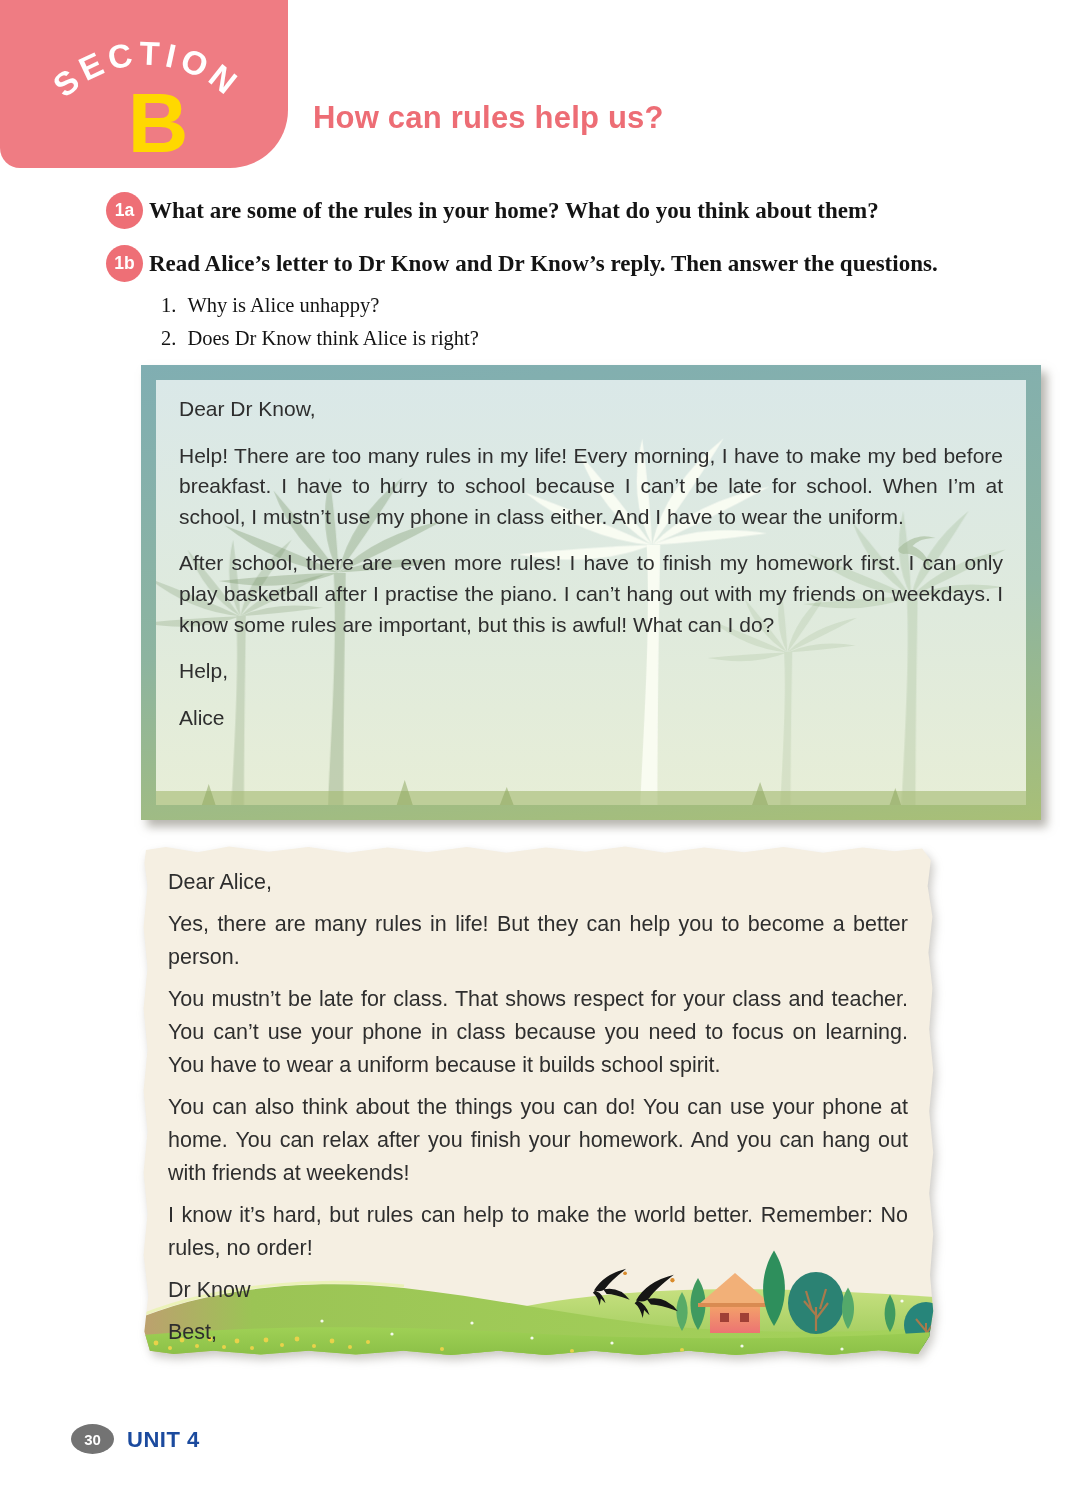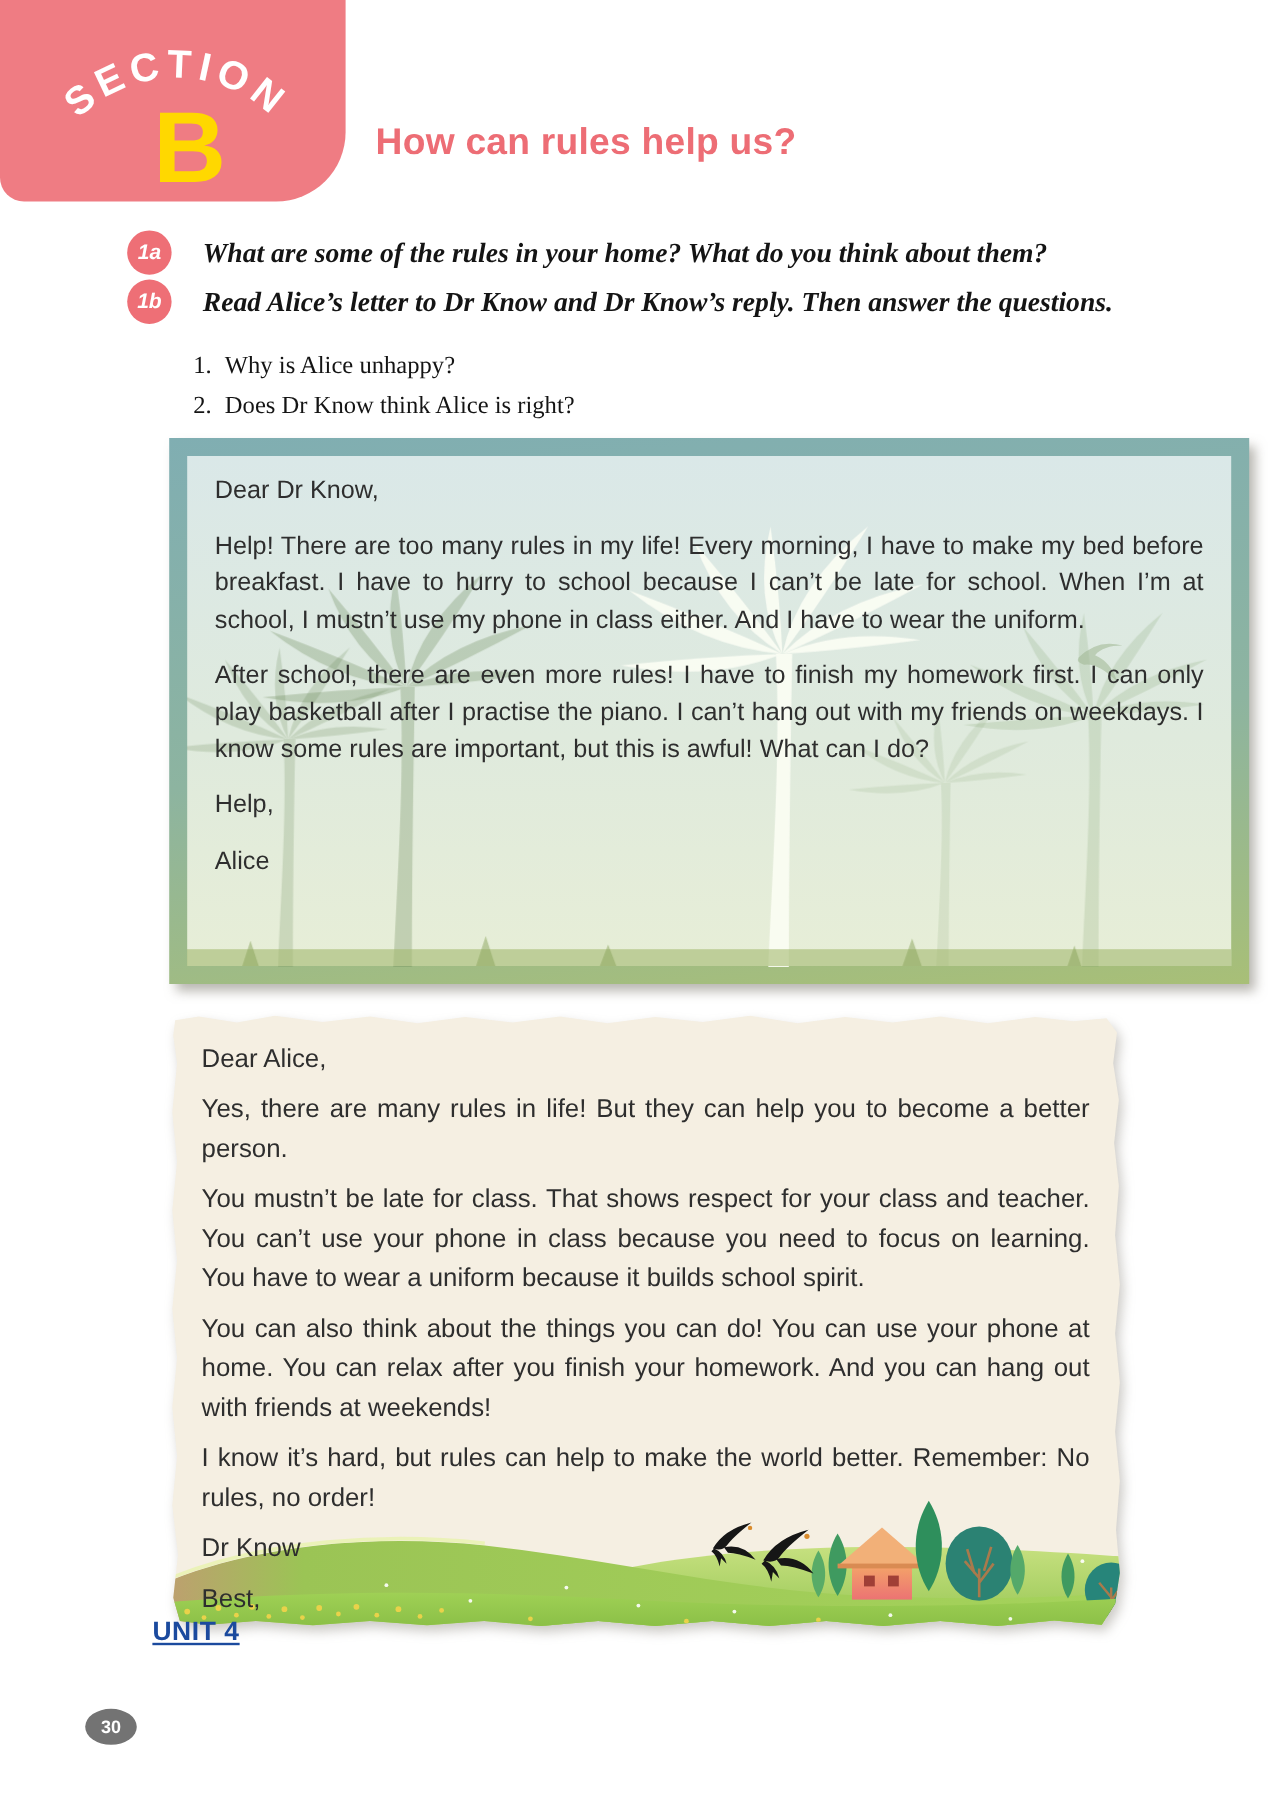--- a/index.html
+++ b/index.html
@@ -12,32 +12,32 @@
     position:absolute;left:0;top:0;width:288px;height:168px;
     background:#ef7c83;border-radius:0 0 58px 20px;
   }
   .section-badge svg{display:block;width:100%;height:100%;}
   
   .page-title{
     position:absolute;left:313px;top:100px;
     font-weight:bold;font-size:31px;color:#ed6d75;letter-spacing:.2px;
   }
   
-  .activity{position:absolute;left:106px;display:flex;align-items:flex-start;gap:26px;width:880px;font-style:italic;}
+  .activity{position:absolute;left:106px;display:flex;align-items:flex-start;gap:6px;width:880px;}
   .activity-badge{
     width:37px;height:37px;border-radius:50%;background:#ee6f76;color:#fff;
     font-weight:bold;font-size:17.5px;display:flex;align-items:center;justify-content:center;
     flex:0 0 auto;
   }
   .activity-text{
     font-family:"Liberation Serif",serif;font-weight:bold;font-size:23px;
     color:#141414;line-height:37px;
   }
   #act-1a{top:192px;}
-  #act-1b{top:233px;}
+  #act-1b{top:245px;}
   
   .questions{position:absolute;left:161px;top:289px;font-family:"Liberation Serif",serif;
     font-size:20.5px;color:#141414;}
   .question-row{line-height:33px;display:flex;gap:11px;}
   
   .letter-alice{
     position:absolute;left:141px;top:365px;width:900px;height:455px;
     padding:15px;box-sizing:border-box;
     background:linear-gradient(175deg,#80aeb2 0%,#8db4a0 55%,#a8bf77 100%);
     box-shadow:6px 7px 9px rgba(125,122,112,.55);
@@ -77,22 +77,22 @@
   }
   .letter-body2 p{margin:0 0 9px;}
   .letter-body2 .no-just{text-align:left;}
   
   .page-number-badge{
     position:absolute;left:71px;top:1424px;width:43px;height:30px;border-radius:50%;
     background:#737373;color:#fff;font-weight:bold;font-size:15px;
     display:flex;align-items:center;justify-content:center;
   }
   .unit-label{
-    position:absolute;left:127px;top:1347px;font-weight:bold;font-size:22px;
-    color:#1b4a9e;letter-spacing:.5px;text-decoration:underline;
+    position:absolute;left:127px;top:1427px;font-weight:bold;font-size:22px;
+    color:#1b4a9e;letter-spacing:.5px;
   }
 </style>
 </head>
 <body>
 
 <div class="section-badge">
   <svg viewBox="0 0 288 168">
     <path id="arcPath" d="M 44 130 A 114 114 0 0 1 250 130" fill="none"></path>
     <text font-size="33" font-weight="bold" fill="#ffffff" letter-spacing="5" font-family="Liberation Sans, sans-serif">
       <textPath href="#arcPath" startOffset="50%" text-anchor="middle">SECTION</textPath>

